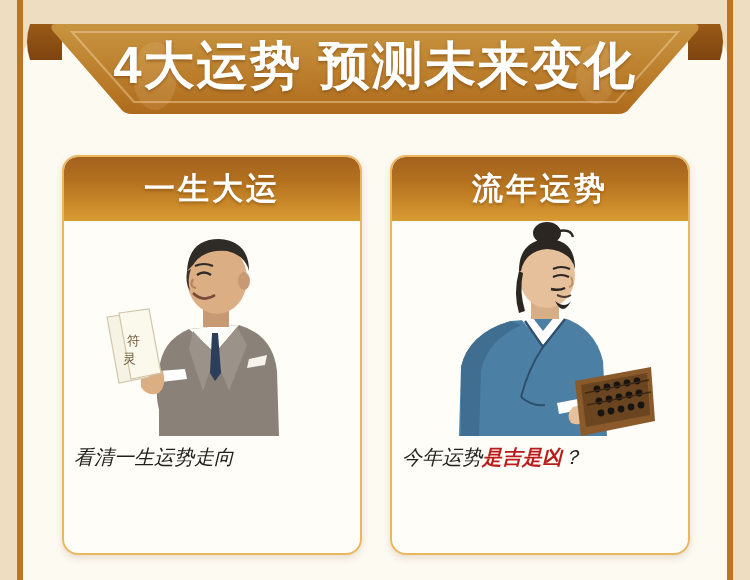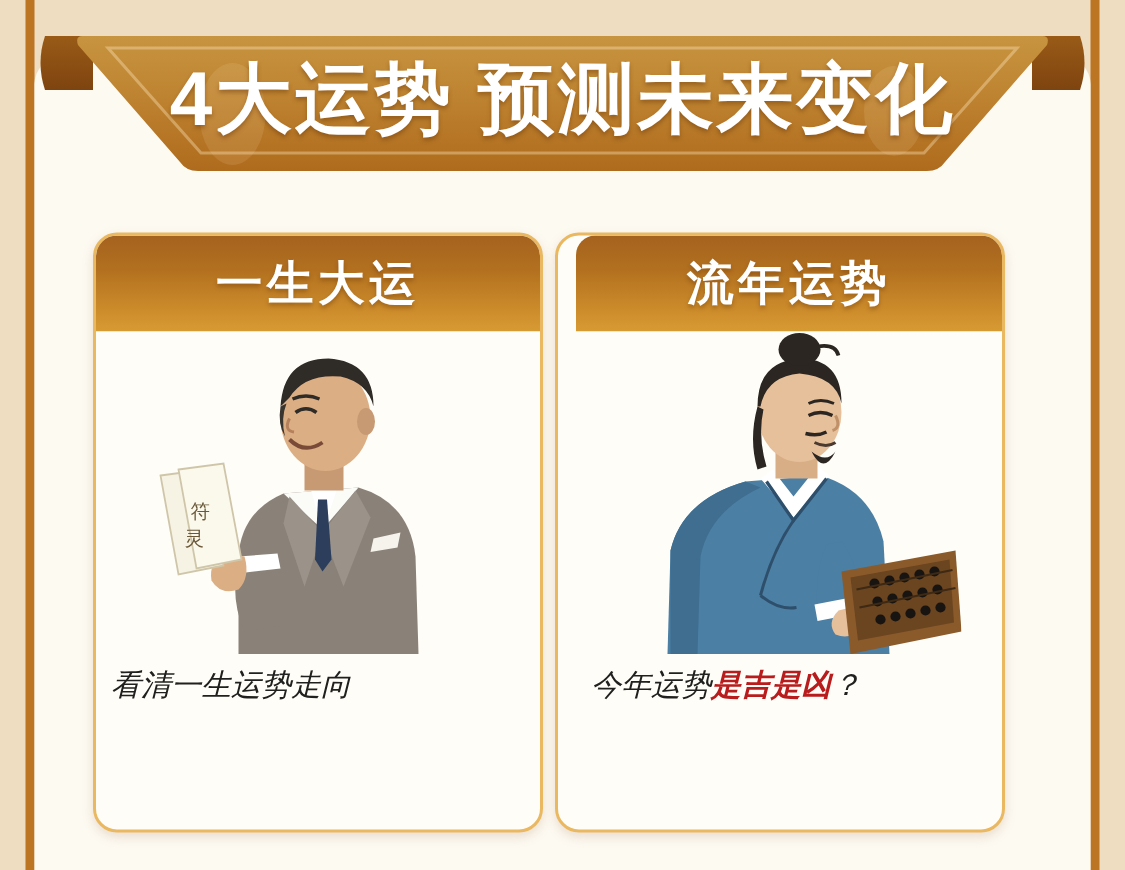--- a/index.html
+++ b/index.html
@@ -73,21 +73,21 @@
     position:absolute;
     top:0;
     width:300px; height:400px;
     background:#FFFDF7;
     border:2px solid #E9B860;
     border-radius:16px;
     box-shadow:0 3px 7px rgba(168,120,80,0.22);
     overflow:hidden;
   }
   .card-left  { left:62px; }
-  .card-right { left:370px;padding-left:12px; }
+  .card-right { left:390px; }
 
   .card-head {
     position:relative;
     height:64px;
     background:linear-gradient(180deg,#A4621F 0%,#B2701F 35%,#CB8A2A 75%,#D79B33 100%);
     display:flex;
     align-items:center;
     justify-content:center;
     border-top-left-radius:13px;
     border-top-right-radius:13px;

